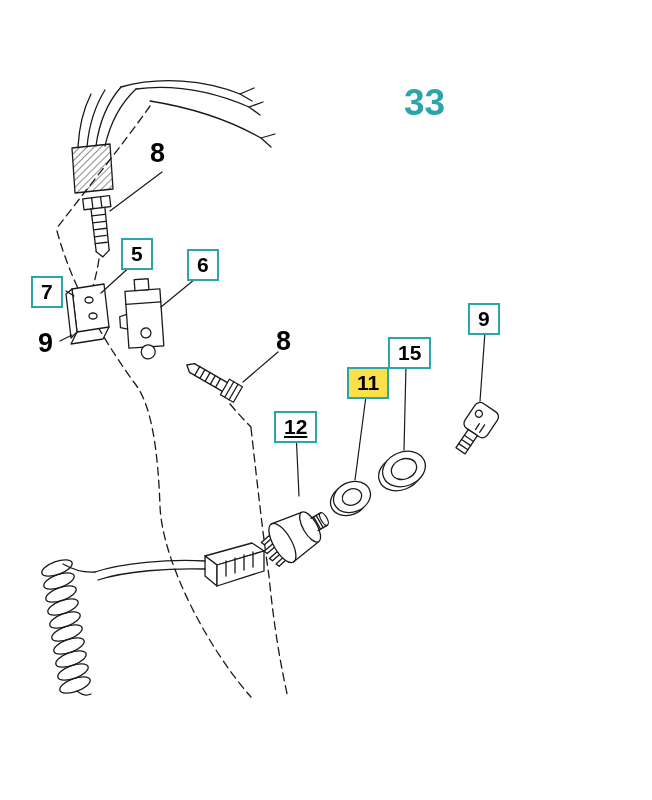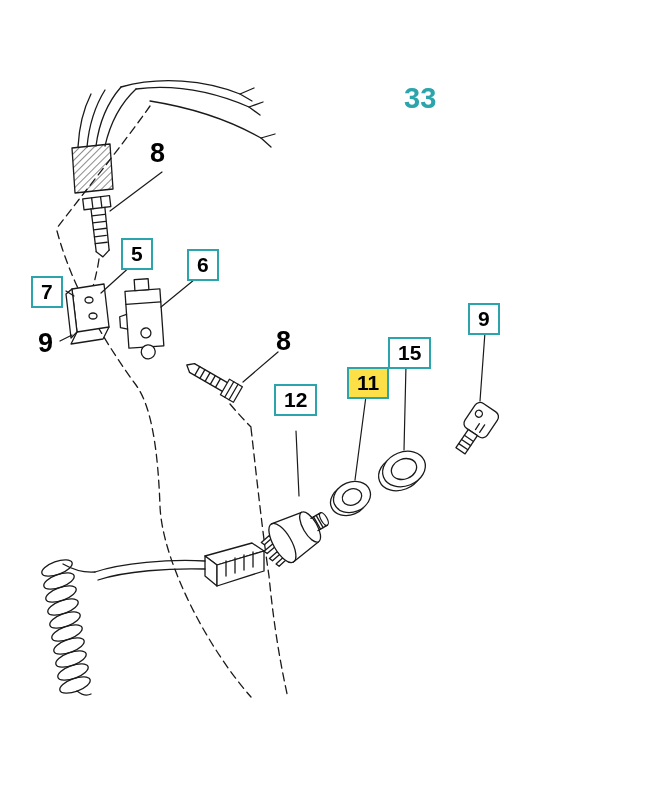--- a/index.html
+++ b/index.html
@@ -16,21 +16,21 @@
 
   .callout {
     position: absolute;
     font-weight: 700;
     color: #000000;
     line-height: 1;
     user-select: none;
     white-space: nowrap;
   }
   .callout.plain { font-size: 27px; }
-  .callout.teal  { font-size: 29px; color: #2ba4ab; }
+  .callout.teal  { font-size: 37px; color: #2ba4ab; }
   .callout.boxed {
     font-size: 21px;
     border: 2px solid #2ba4ab;
     background: #ffffff;
     padding: 3px 8px 4px;
     cursor: pointer;
   }
   .callout.highlighted { background: #fde047; text-align: center; }
 </style>
 </head>
@@ -181,15 +181,15 @@
   <div class="callout teal" style="left:404px; top:84px;">33</div>
   <div class="callout plain" style="left:150px; top:140px;">8</div>
   <div class="callout boxed" style="left:121px; top:238px;">5</div>
   <div class="callout boxed" style="left:187px; top:249px;">6</div>
   <div class="callout boxed" style="left:31px;  top:276px;">7</div>
   <div class="callout plain" style="left:38px;  top:330px;">9</div>
   <div class="callout plain" style="left:276px; top:328px;">8</div>
   <div class="callout boxed highlighted" style="left:347px; top:367px;">11</div>
   <div class="callout boxed" style="left:388px; top:337px;">15</div>
   <div class="callout boxed" style="left:468px; top:303px;">9</div>
-  <div class="callout boxed" style="left:274px; top:384px;">12</div>
+  <div class="callout boxed" style="left:274px; top:411px;text-decoration:underline;">12</div>
 
 </div>
 
 </body></html>

